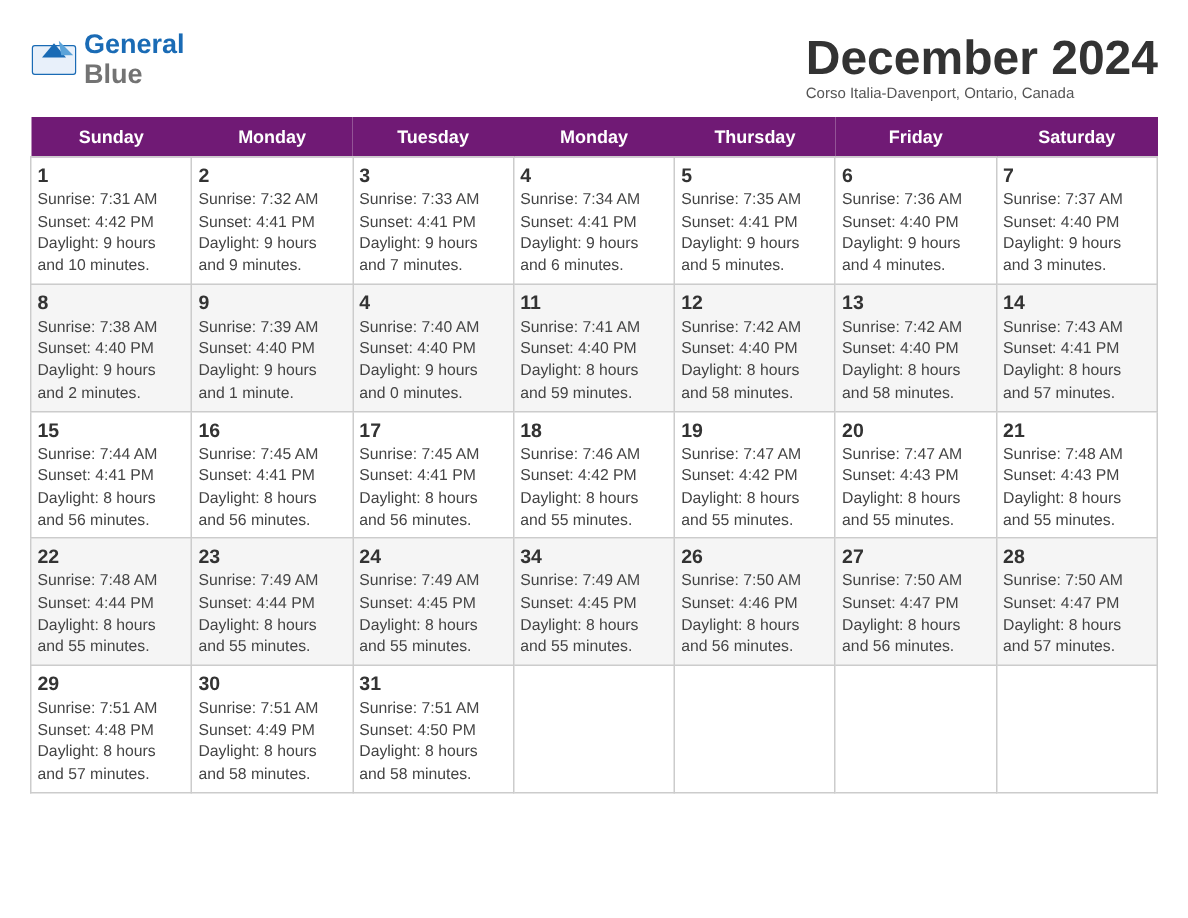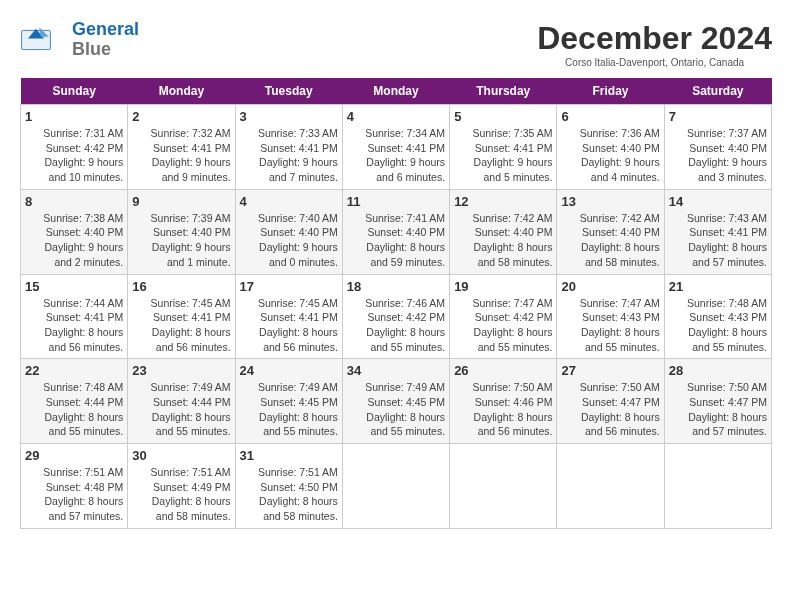--- a/index.html
+++ b/index.html
@@ -12,37 +12,37 @@
     }
     .header-section {
       display: flex;
       justify-content: space-between;
       align-items: flex-start;
       margin-bottom: 10px;
     }
     .logo {
       display: flex;
       align-items: center;
-      gap: 20px;
+      gap: 4px;
     }
     .logo-text {
       font-size: 18px;
       font-weight: bold;
       color: #333;
       line-height: 1.1;
     }
     .logo-text span {
       color: #1a6bb5;
     }
     .logo-icon {
       width: 32px;
       height: 32px;
     }
     .title-section {
-      text-align: center;
+      text-align: left;
     }
     .main-title {
       font-size: 32px;
       font-weight: bold;
       color: #333;
     }
     .subtitle {
       font-size: 10px;
       color: #555;
     }
@@ -76,21 +76,20 @@
       font-size: 13px;
       font-weight: bold;
       color: #333;
       display: block;
       margin-bottom: 2px;
     }
     .day-info {
       color: #444;
       font-size: 10.5px;
       line-height: 1.4;
-      text-align: right;
     }
     .empty-cell {
       background-color: #fff;
     }
     th:first-child { border-radius: 0; }
   </style>
 </head>
 <body>
 
 <div class="header-section">

